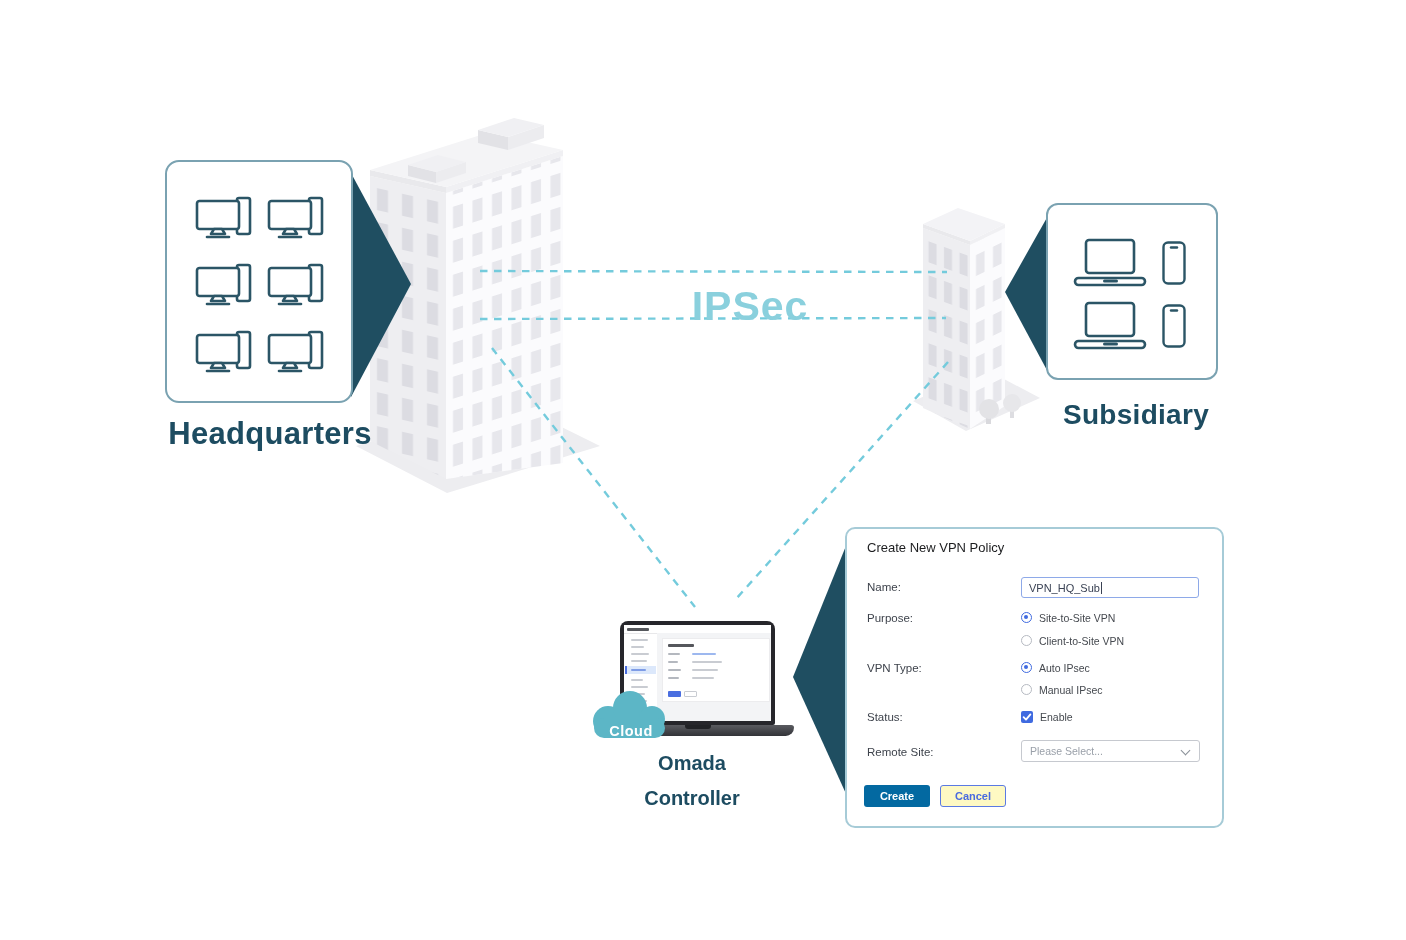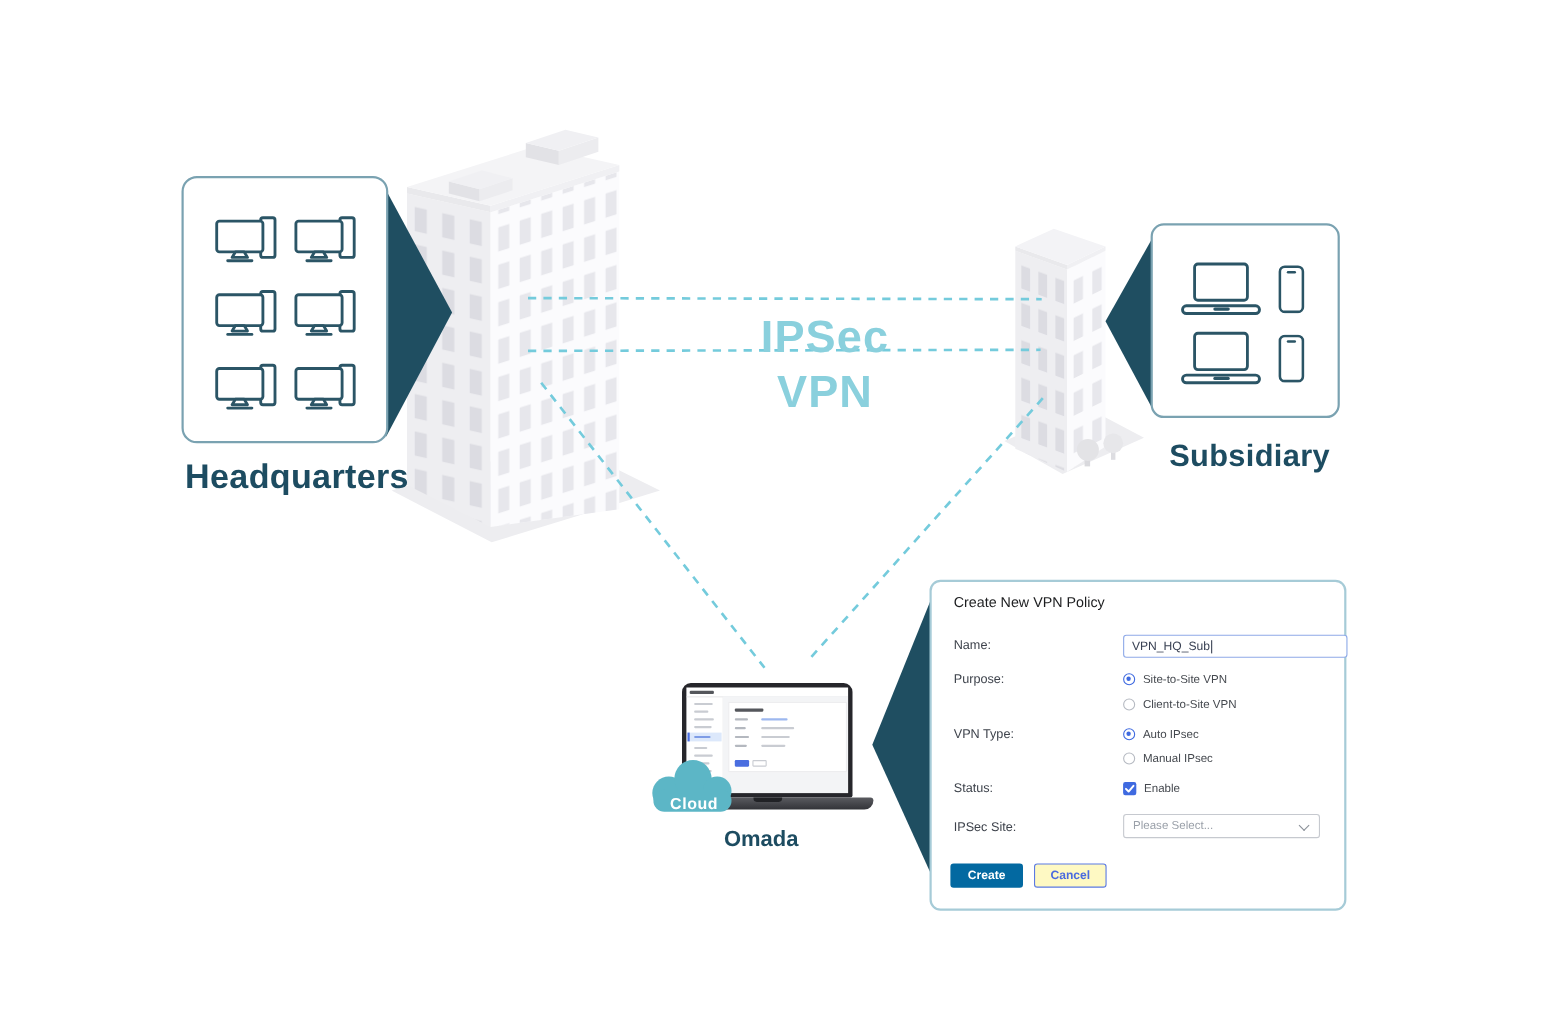--- a/index.html
+++ b/index.html
@@ -41,21 +41,21 @@
   
   .cloud{position:absolute;left:588px;top:688px;width:86px;height:52px;}
   .cloud-text{position:absolute;left:0;right:0;top:19px;text-align:center;color:#fff;font-weight:bold;
               font-size:14.5px;letter-spacing:.5px;margin-top:16px;}
 
   
   .dialog{position:absolute;left:845px;top:527px;width:379px;height:301px;background:#fff;
           border:2px solid #a6cbd7;border-radius:10px;box-sizing:border-box;}
   .dlg-title{position:absolute;left:20px;top:11px;font-size:13px;font-weight:normal;color:#1c1d1f;}
   .dlg-label{position:absolute;left:20px;font-size:11.5px;color:#3e434c;}
-  .field-input{position:absolute;left:174px;top:48px;width:204px;height:21px;border:1px solid #8ea9e8;
+  .field-input{position:absolute;left:174px;top:48px;width:178px;height:21px;border:1px solid #8ea9e8;
                border-radius:3px;box-sizing:border-box;background:#fff;display:flex;align-items:center;
                padding-left:7px;font-size:11px;color:#3a4254;}
   .caret{width:1px;height:12px;background:#3a4254;margin-left:1px;}
   .choice-row{position:absolute;left:174px;height:13px;display:flex;align-items:center;gap:7px;cursor:default;}
   .choice-row .txt{font-size:10.5px;color:#45494f;}
   .radio{width:11px;height:11px;border-radius:50%;border:1.5px solid #b6bac2;background:#fff;box-sizing:border-box;position:relative;flex:none;}
   .radio.sel{border-color:#3f6ae0;}
   .radio.sel::after{content:"";position:absolute;left:2px;top:2px;width:4px;height:4px;border-radius:50%;background:#3f6ae0;}
   .checkbox{width:12px;height:12px;background:#3f6ae0;border-radius:2px;flex:none;}
   .select{position:absolute;left:174px;top:211px;width:179px;height:22px;border:1px solid #c6c9cf;border-radius:3px;
@@ -214,21 +214,20 @@
       <svg width="24" height="44" viewBox="0 0 24 44" fill="none" stroke="#2b5566" stroke-width="2.4" stroke-linejoin="round" stroke-linecap="round">
           <rect x="1.5" y="1.5" width="21" height="41" rx="4.5"></rect>
           <line x1="9" y1="6.5" x2="15" y2="6.5"></line>
         </svg>
     </div>
   </div>
   <div class="big-label sub-label">Subsidiary</div>
 
   <div class="big-label ipsec-label">
     <div>IPSec</div>
-    <div>VPN</div>
   </div>
 
   <div class="laptop-screen">
     <div class="screen-inner">
       <div class="bar dark" style="left:3px;top:3px;width:22px"></div>
       <div class="abs" style="left:0;top:8px;width:147px;height:1px;background:#e8e8ea"></div>
       <div class="abs" style="left:33px;top:8px;width:1px;height:88px;background:#ececee"></div>
       <div class="bar" style="left:7px;top:14px;width:17px"></div>
       <div class="bar" style="left:7px;top:21px;width:13px"></div>
       <div class="bar" style="left:7px;top:28px;width:18px"></div>
@@ -268,30 +267,31 @@
         <circle cx="42" cy="20" r="17"></circle>
         <circle cx="64" cy="31" r="13"></circle>
         <rect x="6" y="30" width="71" height="20" rx="10"></rect>
       </g>
     </svg>
     <div class="cloud-text">Cloud</div>
   </div>
 
   <div class="big-label omada-label">
     <div>Omada</div>
+    <div>Controller</div>
   </div>
 
   <div class="dialog">
     <div class="dlg-title">Create New VPN Policy</div>
 
     <div class="dlg-label" style="top:52px">Name:</div>
     <div class="dlg-label" style="top:83px">Purpose:</div>
     <div class="dlg-label" style="top:133px">VPN Type:</div>
     <div class="dlg-label" style="top:182px">Status:</div>
-    <div class="dlg-label" style="top:217px">IPSec Site:</div>
+    <div class="dlg-label" style="top:217px">Remote Site:</div>
 
     <div class="field-input">
       <span>VPN_HQ_Sub</span>
       <span class="caret"></span>
     </div>
 
     <div class="choice-row" style="top:82px">
       <span class="radio sel"></span>
       <span class="txt">Site-to-Site VPN</span>
     </div>

